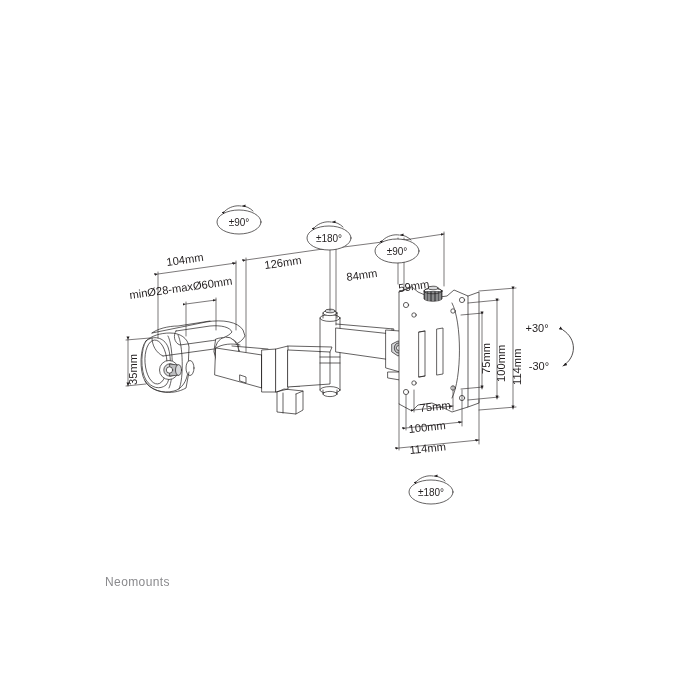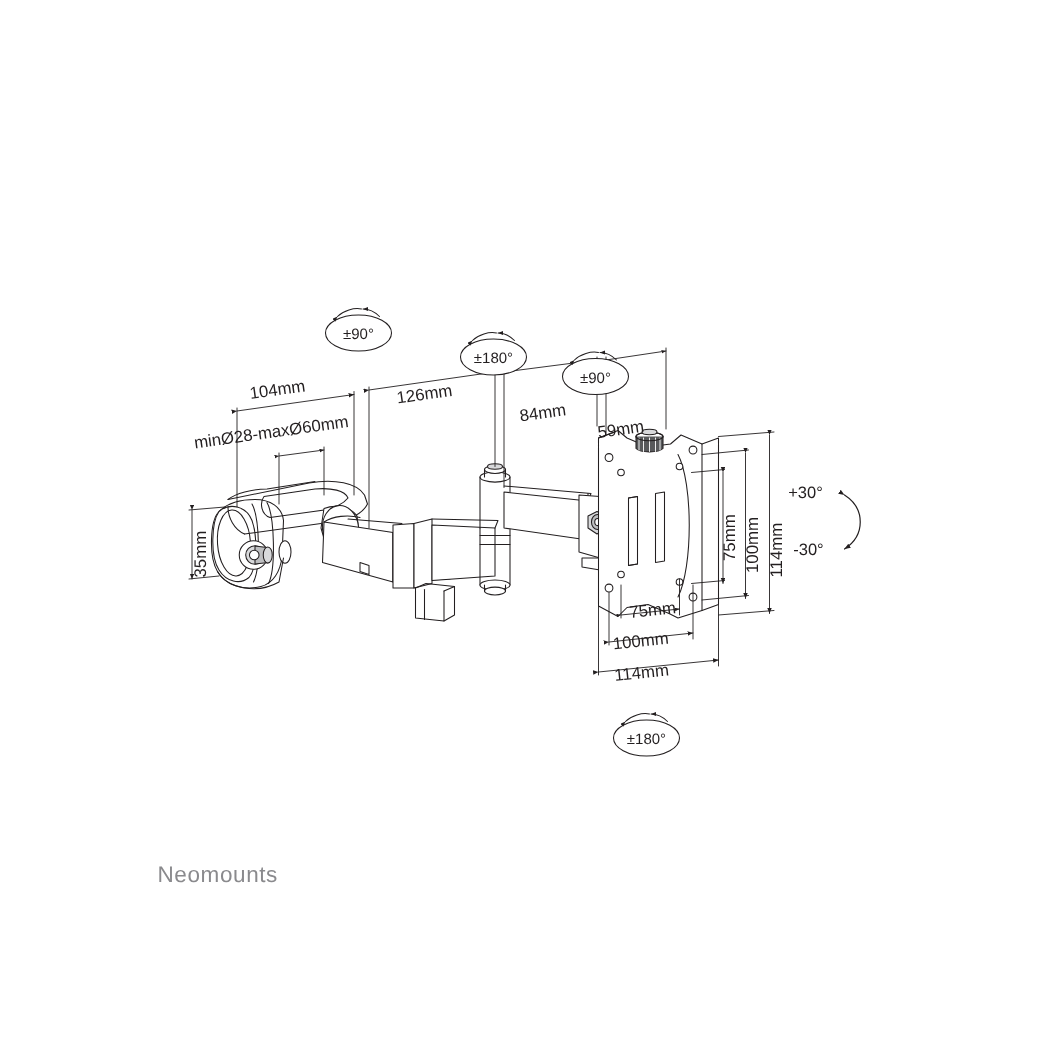--- a/index.html
+++ b/index.html
@@ -3,21 +3,21 @@
 <meta charset="utf-8">
 <style>
   html,body{margin:0;padding:0;background:#fff;}
   body{width:700px;height:700px;position:relative;overflow:hidden;
        font-family:"Liberation Sans",sans-serif;color:#231f20;}
   #stage{position:absolute;inset:0;}
   svg{display:block;}
   .dimtxt{font-family:"Liberation Sans",sans-serif;font-size:11.2px;fill:#231f20;}
   .rottxt{font-family:"Liberation Sans",sans-serif;font-size:10px;fill:#231f20;}
   .tilttxt{font-family:"Liberation Sans",sans-serif;font-size:11px;fill:#231f20;}
-  .brand{position:absolute;left:105px;top:575px;font-size:15px;color:#8a8a8d;
+  .brand{position:absolute;left:105px;top:575px;font-size:12px;color:#8a8a8d;
          letter-spacing:.4px;font-family:"Liberation Sans",sans-serif;}
 </style>
 </head>
 <body>
 
 <div id="stage">
 <svg width="700" height="700" viewBox="0 0 700 700">
 
   <defs>
     <marker id="ar" markerWidth="7" markerHeight="7" refX="6" refY="2.5" orient="auto" markerUnits="strokeWidth">

